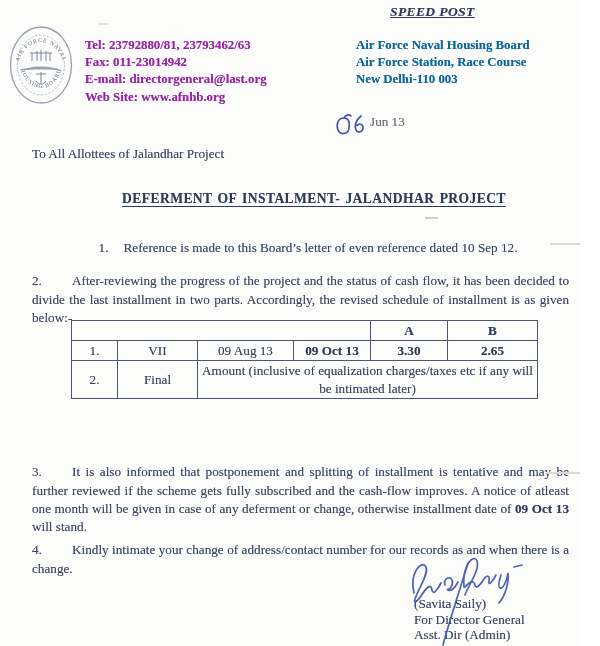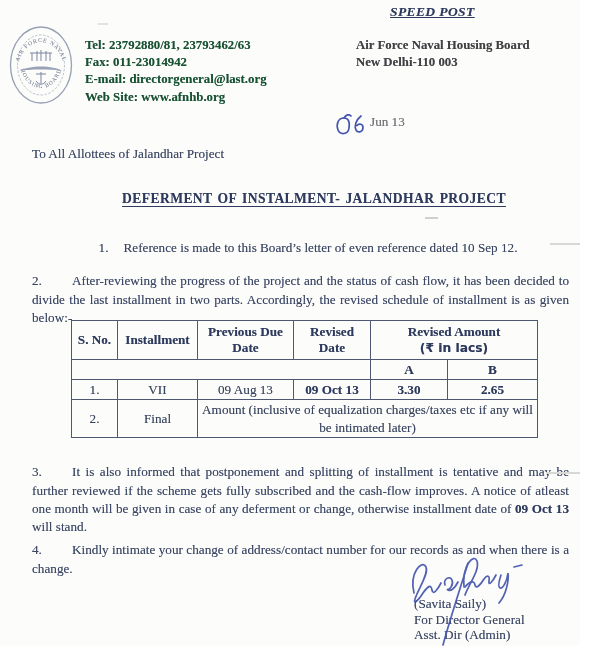--- a/index.html
+++ b/index.html
@@ -13,25 +13,25 @@
   .b { font-weight:bold; color:#2d3a5e; }
 
   .speed-post {
     position:absolute; left:390px; top:4px;
     font-weight:bold; font-style:italic; text-decoration:underline;
     font-size:13.5px; letter-spacing:.4px; color:#2d3a5e;
   }
   .seal { position:absolute; left:8px; top:24px; }
   .contact {
     position:absolute; left:85px; top:37px;
-    font-weight:bold; font-size:12.8px; line-height:17.2px; color:#14532d;
+    font-weight:bold; font-size:12.8px; line-height:17.2px; color:#a21caf;
   }
   .addr {
     position:absolute; left:356px; top:37px;
-    font-weight:bold; font-size:12.8px; line-height:17.2px; color:#404040;
+    font-weight:bold; font-size:12.8px; line-height:17.2px; color:#0369a1;
   }
   .refline { position:absolute; left:32px; top:119px; font-weight:bold; font-size:13.2px; color:#2d3a5e; }
   .dateline { position:absolute; left:332px; top:110px; }
   .dateline .printed { font-weight:normal; font-size:13.2px; color:#737373; vertical-align:6px;margin-top:28px; }
   .addressee { position:absolute; left:32px; top:146px; font-size:13.2px; }
   .title {
     position:absolute; left:0; top:191px; width:100%;
     text-align:center; font-weight:bold; font-size:13.6px;
     text-decoration:underline; text-underline-offset:3px;
     letter-spacing:.4px; word-spacing:1.5px; color:#2d3a5e;padding-left:24px;
@@ -106,20 +106,21 @@
 
   <div class="contact">
     <div>Tel: 23792880/81, 23793462/63</div>
     <div>Fax: 011-23014942</div>
     <div>E-mail: directorgeneral@last.org</div>
     <div>Web Site: www.afnhb.org</div>
   </div>
 
   <div class="addr">
     <div>Air Force Naval Housing Board</div>
+    <div>Air Force Station, Race Course</div>
     <div>New Delhi-110 003</div>
   </div>
 
 
   <div class="dateline">
     <svg class="hand06" width="38" height="30" viewBox="0 0 38 30" style="position:static;vertical-align:-8px">
       <g fill="none" stroke="#4355ae" stroke-width="1.7" stroke-linecap="round">
         <path d="M12,8 C6,8 4,14 6,20 C8,25 16,25 17,18 C18,11 16,8 12,8"></path>
         <path d="M12,8 C14,4.5 17,4 19,6"></path>
         <path d="M29,6 C24,10 22,16 24,20 C26,23.5 31,22 31,17.5 C31,14 27,13 25,15.5"></path>
@@ -138,30 +139,20 @@
   <table class="sched">
     <colgroup>
       <col style="width:46px">
         <col style="width:80px">
         <col style="width:96px">
       <col style="width:77px">
         <col style="width:77px">
         <col style="width:90px">
     </colgroup>
     <tbody>
-        <tr class="hdr1">
-      <th>S. No.</th>
-      <th>Installment</th>
-      <th>Previous Due Date</th>
-      <th>Revised Date</th>
-      <th colspan="2">
-        <div>Revised Amount</div>
-        <div><span class="rupee-font">(₹ in lacs)</span></div>
-      </th>
-    </tr>
     <tr class="hdr2">
       <td colspan="4"></td>
       <th>A</th>
       <th>B</th>
     </tr>
     <tr class="row1">
       <td>1.</td>
       <td>VII</td>
       <td>09 Aug 13</td>
       <td class="b">09 Oct 13</td>

